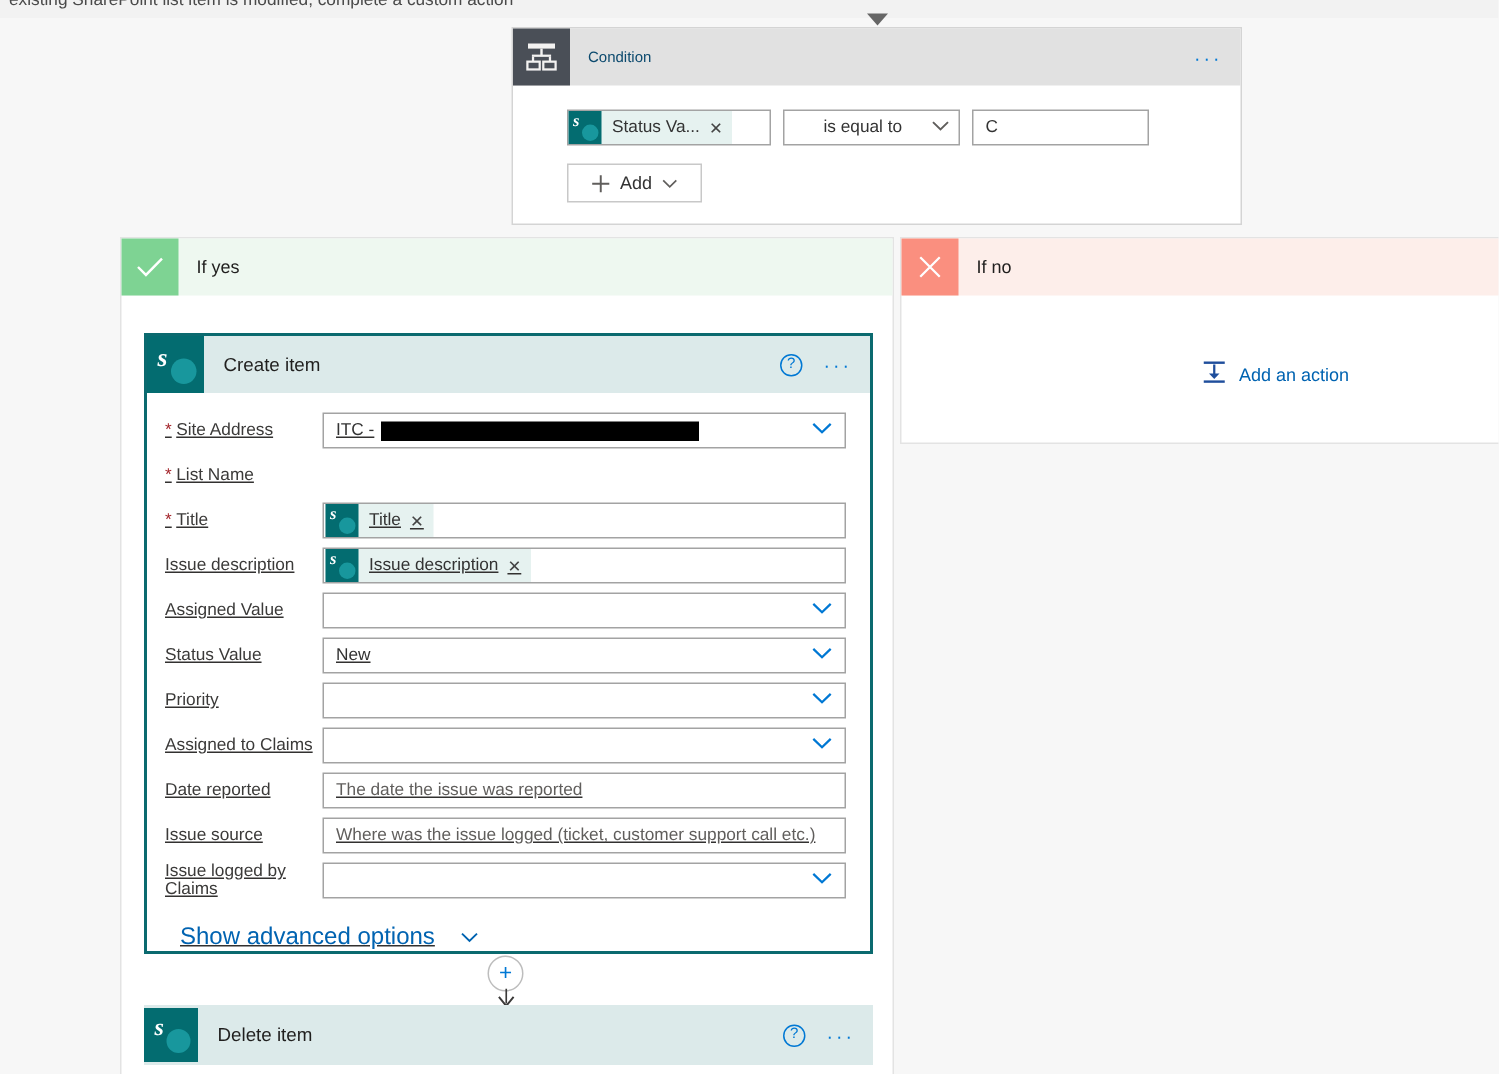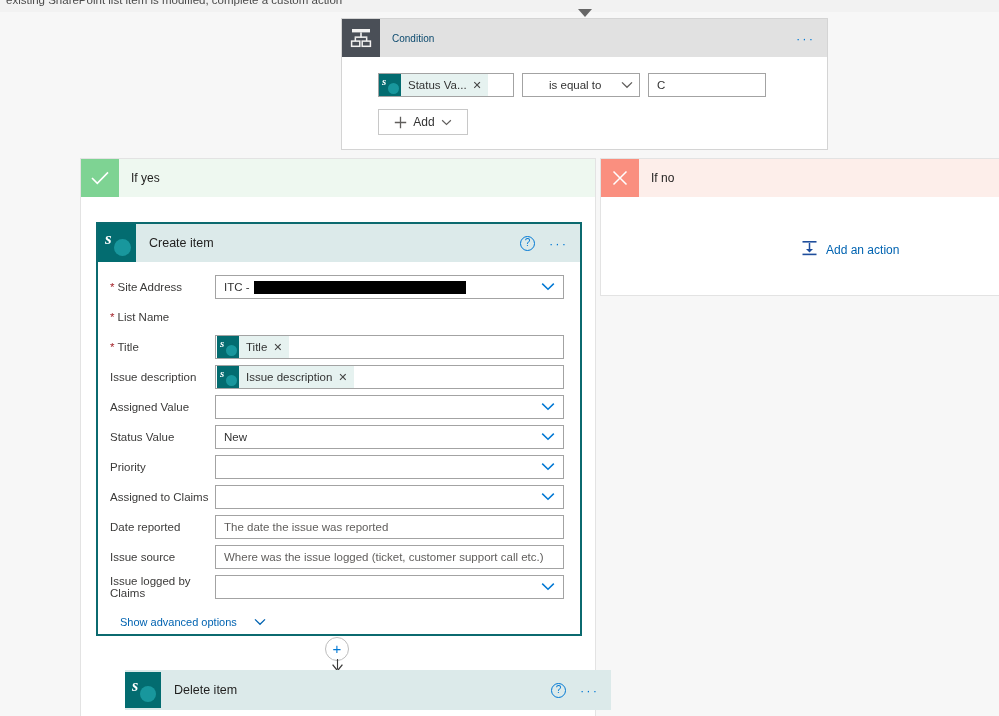--- a/index.html
+++ b/index.html
@@ -151,54 +151,54 @@
     width: 17px; height: 17px; border-radius: 50%;
     background: #1a9ba1; opacity: .92;
   }
   .card-title { margin-left: 13px; font-size: 12.5px; color: #201f1e; }
   .hdr-actions { margin-left: auto; display: flex; align-items: center; gap: 14px; padding-right: 12px; }
   .help-circle {
     width: 15px; height: 15px; border-radius: 50%; border: 1.4px solid #0078d4;
     color: #0078d4; font-size: 10px; line-height: 12px; text-align: center; cursor: pointer;
   }
 
-  #createitem-body { padding: 10px 16px 0 12px; }
+  #createitem-body { padding: 10px 16px 0 12px; text-decoration: underline; }
   .field-row { display: flex; align-items: center; height: 30px; }
   .field-label {
     width: 105px; flex: 0 0 105px; font-size: 11.5px; color: #3b3a39;
     position: relative; padding-left: 0;
   }
   .req::before { content: "*"; color: #a4262c; margin-right: 3px; }
   .field-control {
     flex: 1; height: 24px; border: 1px solid #a3a3a3; background: #fff;
     display: flex; align-items: center; padding: 0 8px;
     font-size: 11.5px; color: #333;
   }
   .field-control.tokenwrap { padding: 0 1px; }
   .placeholder { color: #605e5c; }
   .redact {
     display: inline-block; height: 13px; width: 212px; background: #000;
     margin-left: 4px; vertical-align: middle;
   }
   .chev-blue { margin-left: auto; }
   #advanced-link {
     display: flex; align-items: center; gap: 17px;
-    margin: 14px 0 0 10px; color: #0063b1; font-size: 11px; cursor: pointer;
+    margin: 14px 0 0 10px; color: #0063b1; font-size: 16px; cursor: pointer;
   }
 
   
   #connector { position: absolute; left: 325px; top: 637px; width: 26px; height: 34px; }
   .plus-circle {
     position: absolute; left: 0; top: 0; width: 24px; height: 24px;
     border-radius: 50%; border: 1px solid #bdbdbd; background: #fff;
     color: #0078d4; font-size: 15px; line-height: 22px; text-align: center; cursor: pointer;
   }
   #deleteitem-card {
     left: 96px; top: 670px; width: 486px; height: 40px;
-    background: #dceaea; display: flex; align-items: center; margin-left: 29px;
+    background: #dceaea; display: flex; align-items: center;
   }
   .sp-icon-md {
     width: 36px; height: 36px; flex: 0 0 36px; background: #036c70; position: relative;
   }
   .sp-icon-md::before {
     content: "s"; position: absolute; left: 7px; top: 5px;
     color: #fff; font-size: 16px; font-weight: bold; font-style: italic;
     font-family: "Liberation Serif", serif;
   }
   .sp-icon-md::after {

